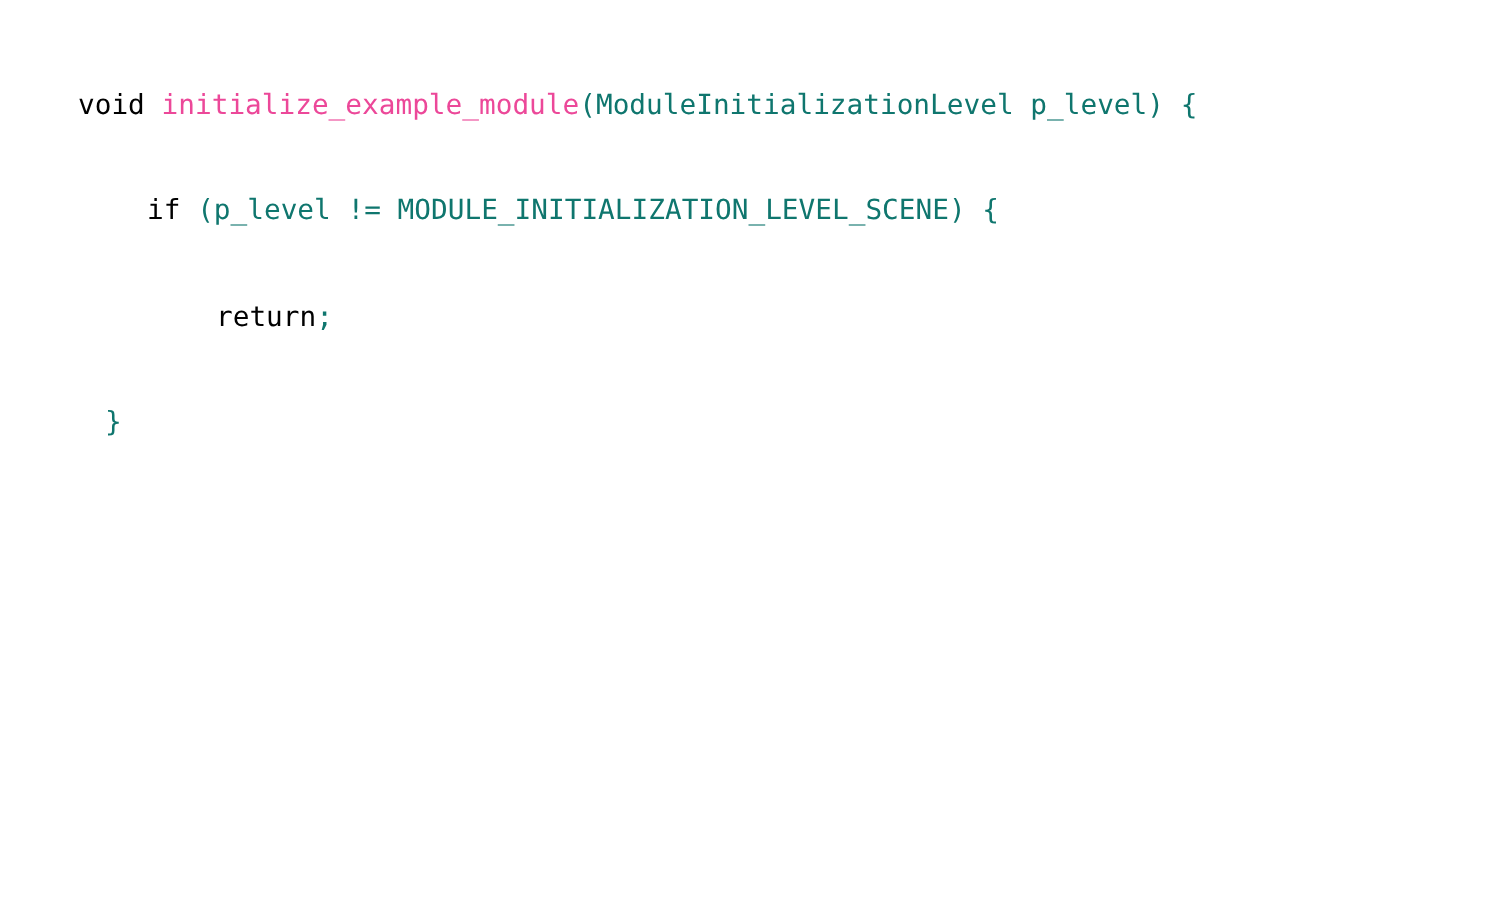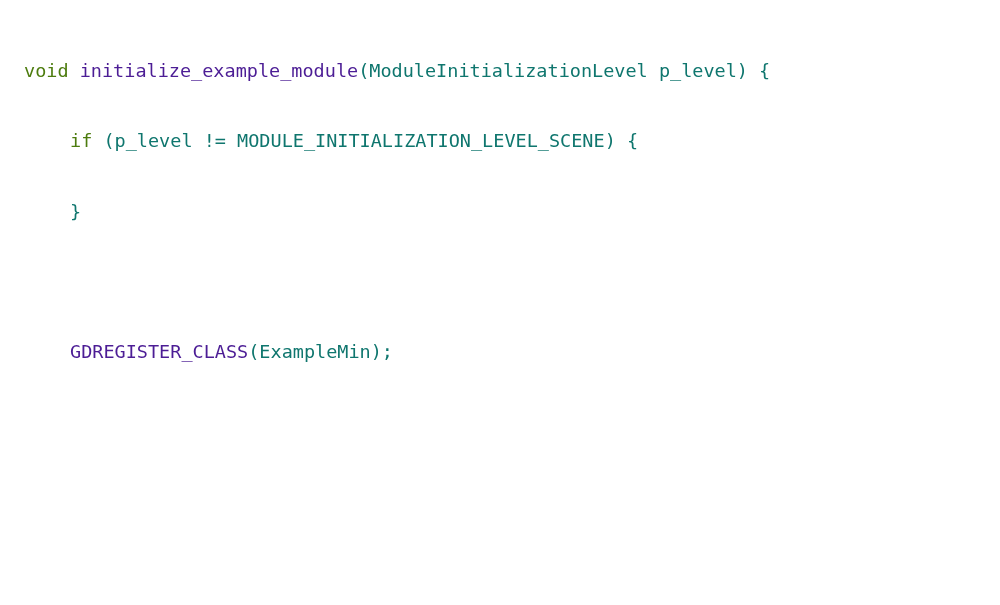--- a/index.html
+++ b/index.html
@@ -9,33 +9,33 @@
     line-height: 1.9;
     background: #ffffff;
     padding: 18px 0 18px 24px;
     color: #000;
     width: 1000px;
   }
   .code-block { white-space: pre; }
   .line { display: block; }
   .indent-1 { padding-left: 46px; }
   .indent-2 { padding-left: 92px; }
-  .kw { color: #4d7c0f; }       
-  .fn { color: #4c1d95; margin-top: 36px; }       
+  .kw { color: #000000; margin-left: 28px; }       
+  .fn { color: #ec4899; margin-top: 36px; }       
   .txt { color: #0f766e; }
 </style>
 </head>
 <body>
 
 <div class="code-block">
 <span class="line"><span class="kw">void</span> <span class="fn">initialize_example_module</span><span class="txt">(ModuleInitializationLevel p_level) {</span></span>
 <span class="line indent-1"><span class="kw">if</span><span class="txt"> (p_level != MODULE_INITIALIZATION_LEVEL_SCENE) {</span></span>
+<span class="line indent-2"><span class="kw">return</span><span class="txt">;</span></span>
 <span class="line indent-1"><span class="txt">}</span></span>
 <span class="line"><span></span>&nbsp;</span>
-<span class="line indent-1"><span class="fn">GDREGISTER_CLASS</span><span class="txt">(ExampleMin);</span></span>
 
 
 
 
 
 
 
 </div>
 
 </body></html>

